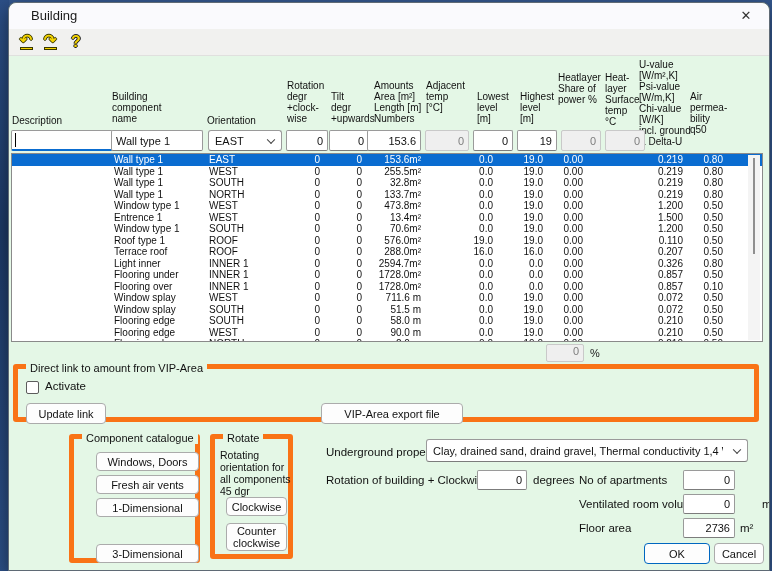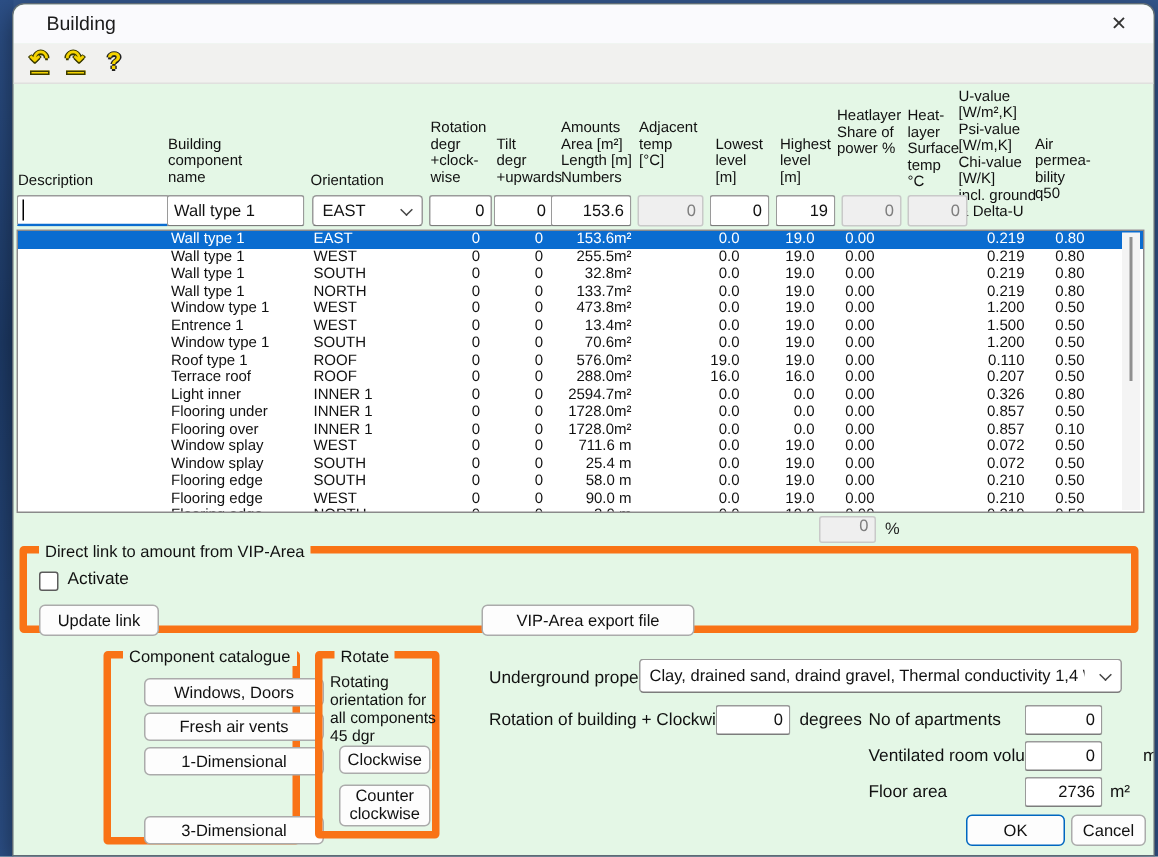--- a/index.html
+++ b/index.html
@@ -91,21 +91,21 @@
   .group > .legend { position:absolute; top:-7px; left:8px; background:#e4f7e6; padding:0 4px;
     font-size:11px; color:#111; white-space:nowrap; }
   #grp-vip { left:4px; top:361px; width:746px; height:58px; }
   #grp-cat { left:60px; top:431px; width:131px; height:129px; }
   #grp-rot { left:201px; top:431px; width:83px; height:125px; }
 
   .btn { position:absolute; background:#fdfdfd; border:1px solid #ababab; border-radius:4px;
     font-family:"Liberation Sans",sans-serif; font-size:11px; color:#111; line-height:12px; }
   #btn-update { left:8px; top:34px; width:80px; height:21px; }
   #btn-export { left:303px; top:34px; width:142px; height:21px; }
-  .cat-btn { left:22px; width:120px; height:19px; }
+  .cat-btn { left:22px; width:103px; height:19px; }
   #btn-cat0 { top:13px; } #btn-cat1 { top:36px; } #btn-cat2 { top:59px; }
   #btn-cat3 { top:82px; } #btn-cat4 { top:105px; }
   #btn-cw  { left:11px; top:58px; width:61px; height:19px; }
   #btn-ccw { left:11px; top:84px; width:61px; height:28px; }
   #rot-desc { position:absolute; left:5px; top:10px; width:76px; font-size:10.5px; line-height:12px; color:#111; }
 
   .chk { position:absolute; left:8px; top:12px; width:13px; height:13px; background:#fff;
     border:1px solid #5c5c5c; border-radius:2px; }
   .chk-label { position:absolute; left:27px; top:11px; font-size:11.5px; color:#111; }
 
@@ -408,21 +408,21 @@
           <span class="c c10">0.072</span>
           <span class="c c11">0.50</span>
           <span class="c c12"></span>
         </div>
         <div class="lrow">
           <span class="c c0"></span>
           <span class="c c1">Window splay</span>
           <span class="c c2">SOUTH</span>
           <span class="c c3">0</span>
           <span class="c c4">0</span>
-          <span class="c c5">25.4 m</span>
+          <span class="c c5">51.5 m</span>
           <span class="c c6"></span>
           <span class="c c7">0.0</span>
           <span class="c c8">19.0</span>
           <span class="c c9">0.00</span>
           <span class="c c10">0.072</span>
           <span class="c c11">0.50</span>
           <span class="c c12"></span>
         </div>
         <div class="lrow">
           <span class="c c0"></span>

